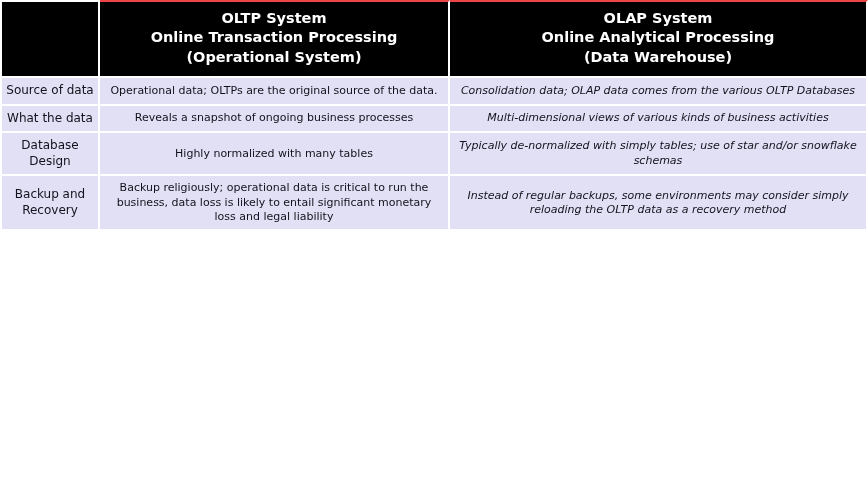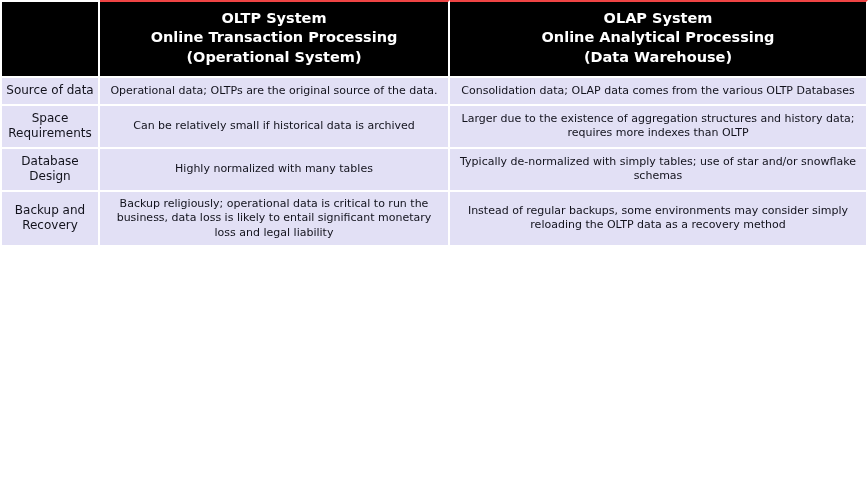--- a/index.html
+++ b/index.html
@@ -81,20 +81,21 @@
     box-sizing: border-box;
   }
   tbody td.rowlabel {
     border-left: 2px solid #ffffff;
     font-size: 12px;
     padding-left: 3px;
     padding-right: 3px;
   }
   tbody td.cell-olap {
     border-right: 2px solid #ffffff;
+    font-style: italic;
   }
 </style>
 </head>
 <body>
 
 <div class="sheet">
 
   <table class="compare">
     <colgroup>
       <col class="c-label">
@@ -118,23 +119,23 @@
       </tr>
     </thead>
 
     <tbody id="tbody">
         <tr>
           <td class="rowlabel">Source of data</td>
           <td class="cell-oltp">Operational data; OLTPs are the original source of the data.</td>
           <td class="cell-olap">Consolidation data; OLAP data comes from the various OLTP Databases</td>
         </tr>
         <tr>
-          <td class="rowlabel">Space Requirements</td>
-          <td class="cell-oltp">Can be relatively small if historical data is archived</td>
-          <td class="cell-olap">Larger due to the existence of aggregation structures and history data; requires more indexes than OLTP</td>
+          <td class="rowlabel">What the data</td>
+          <td class="cell-oltp">Reveals a snapshot of ongoing business processes</td>
+          <td class="cell-olap">Multi-dimensional views of various kinds of business activities</td>
         </tr>
         <tr>
           <td class="rowlabel">Database Design</td>
           <td class="cell-oltp">Highly normalized with many tables</td>
           <td class="cell-olap">Typically de-normalized with simply tables; use of star and/or snowflake schemas</td>
         </tr>
         <tr>
           <td class="rowlabel">Backup and Recovery</td>
           <td class="cell-oltp">Backup religiously; operational data is critical to run the business, data loss is likely to entail significant monetary loss and legal liability</td>
           <td class="cell-olap">Instead of regular backups, some environments may consider simply reloading the OLTP data as a recovery method</td>

